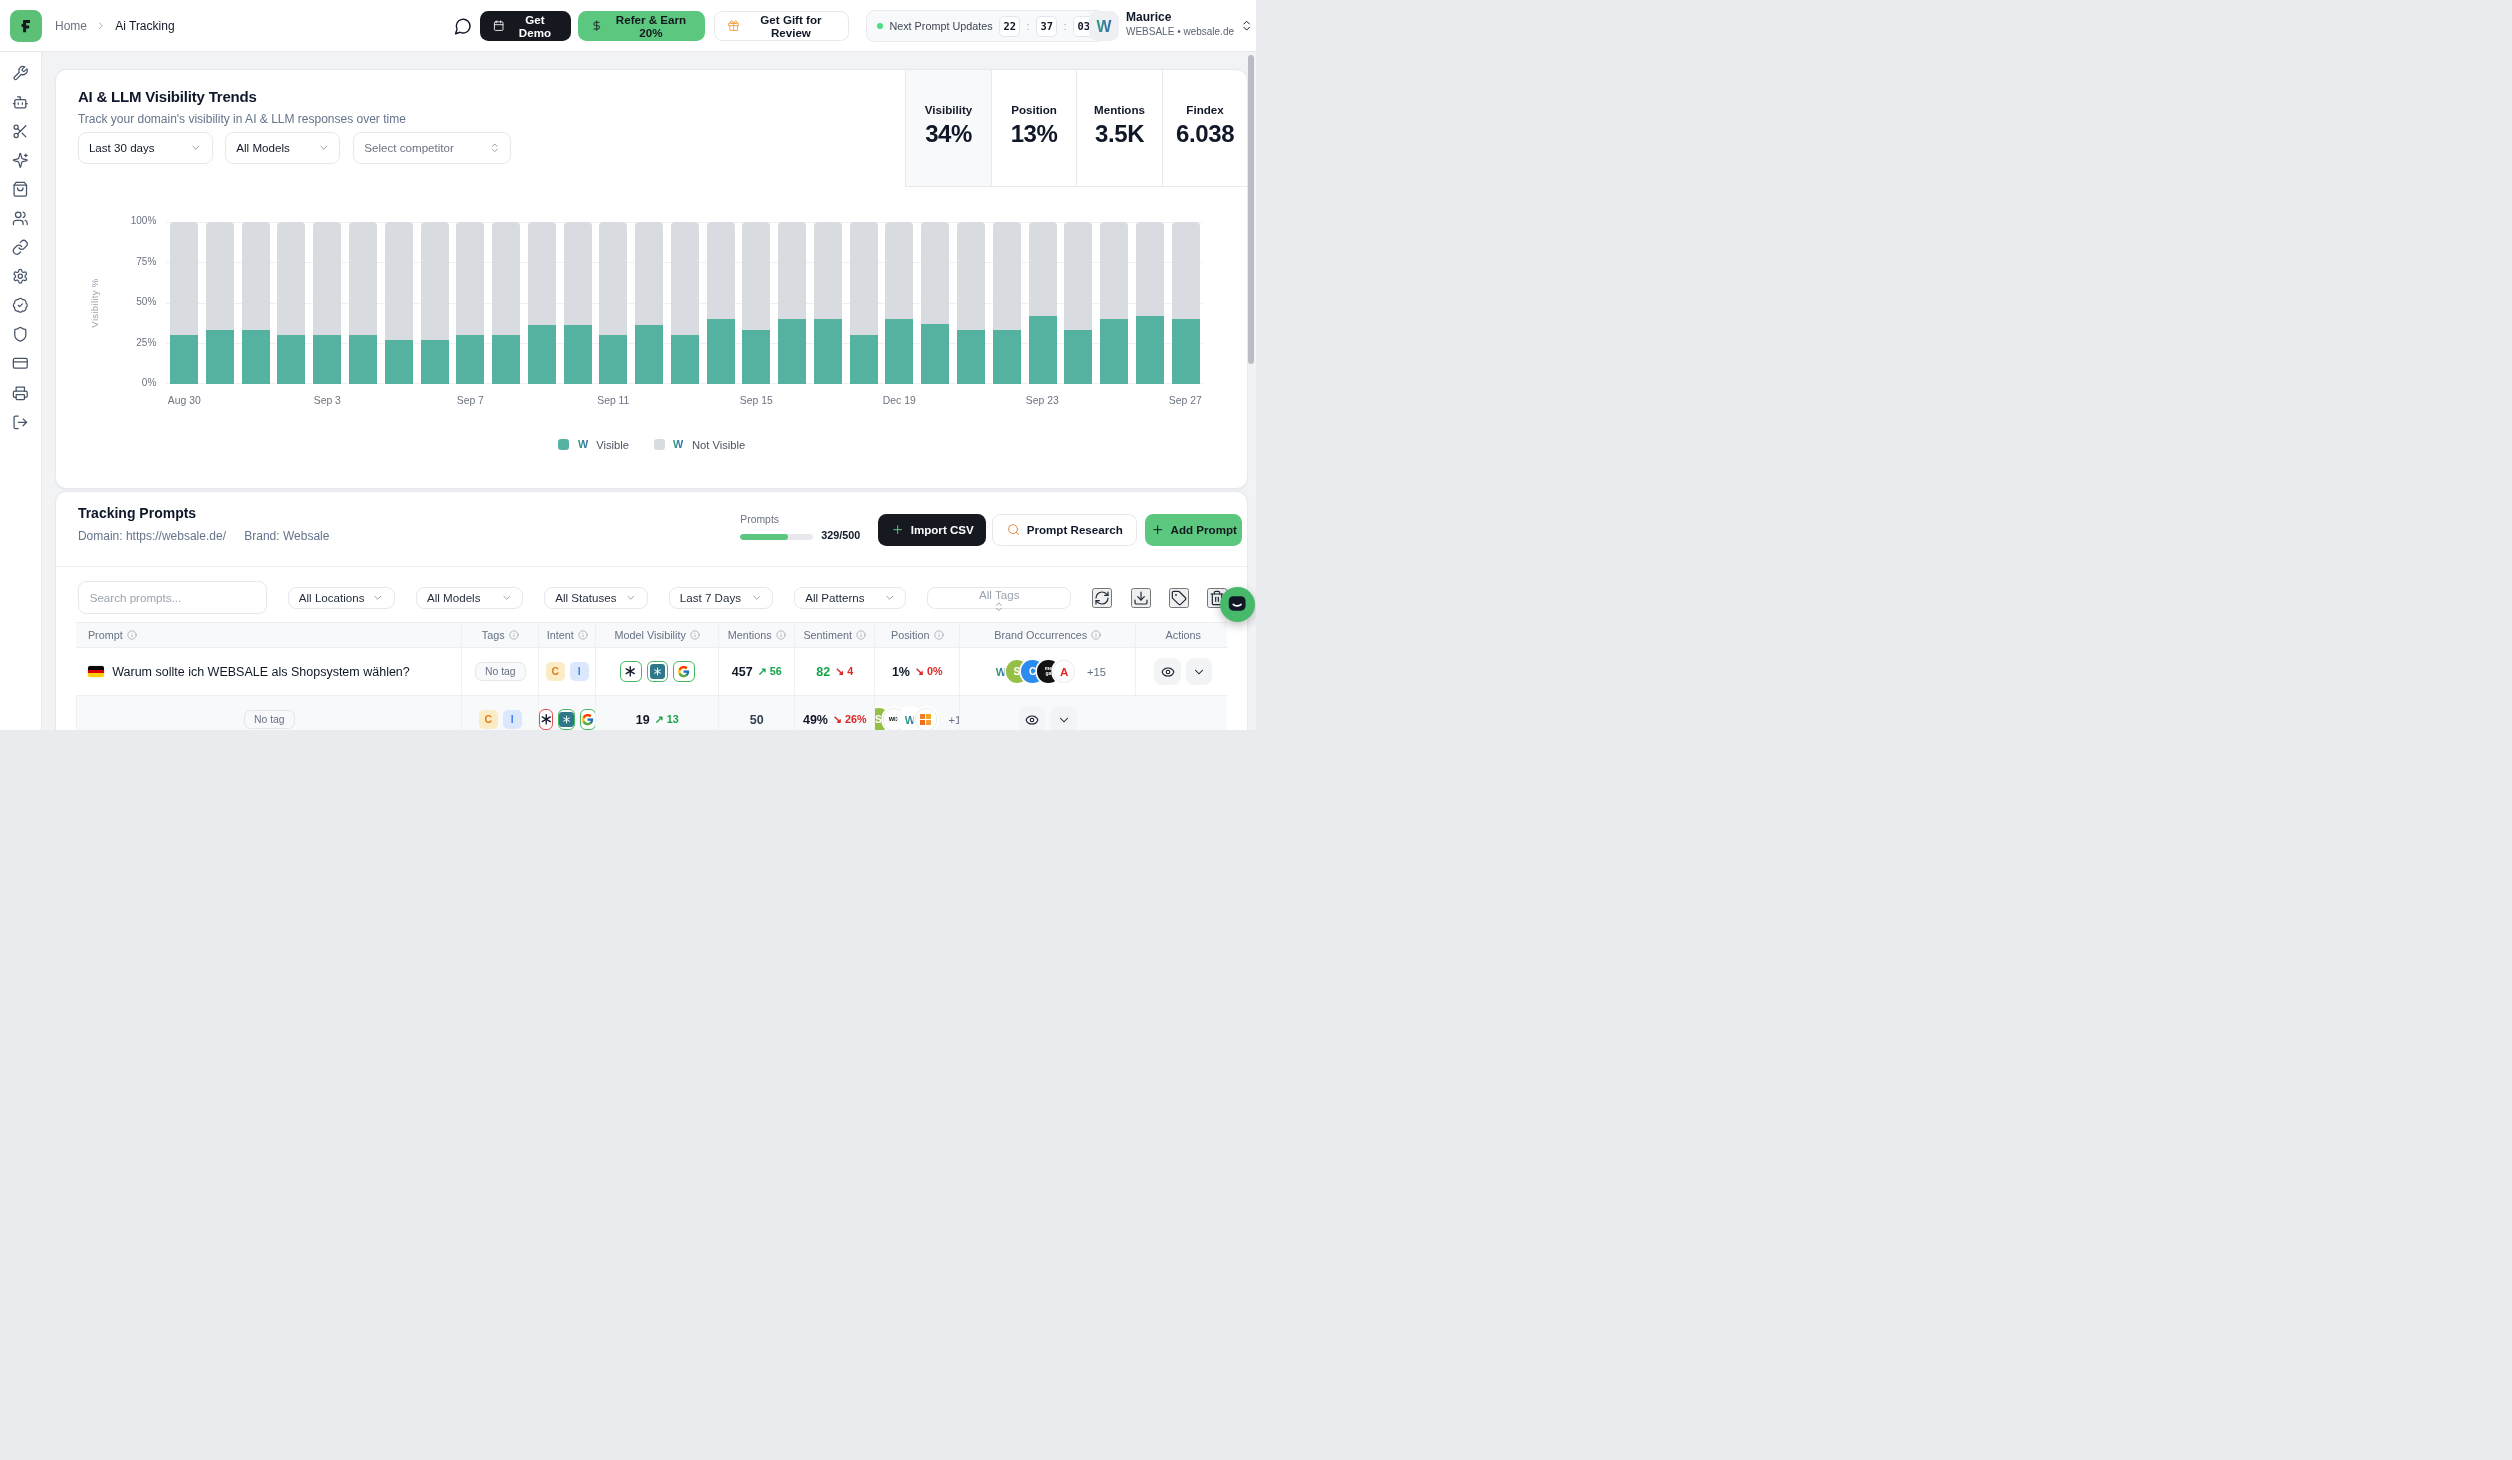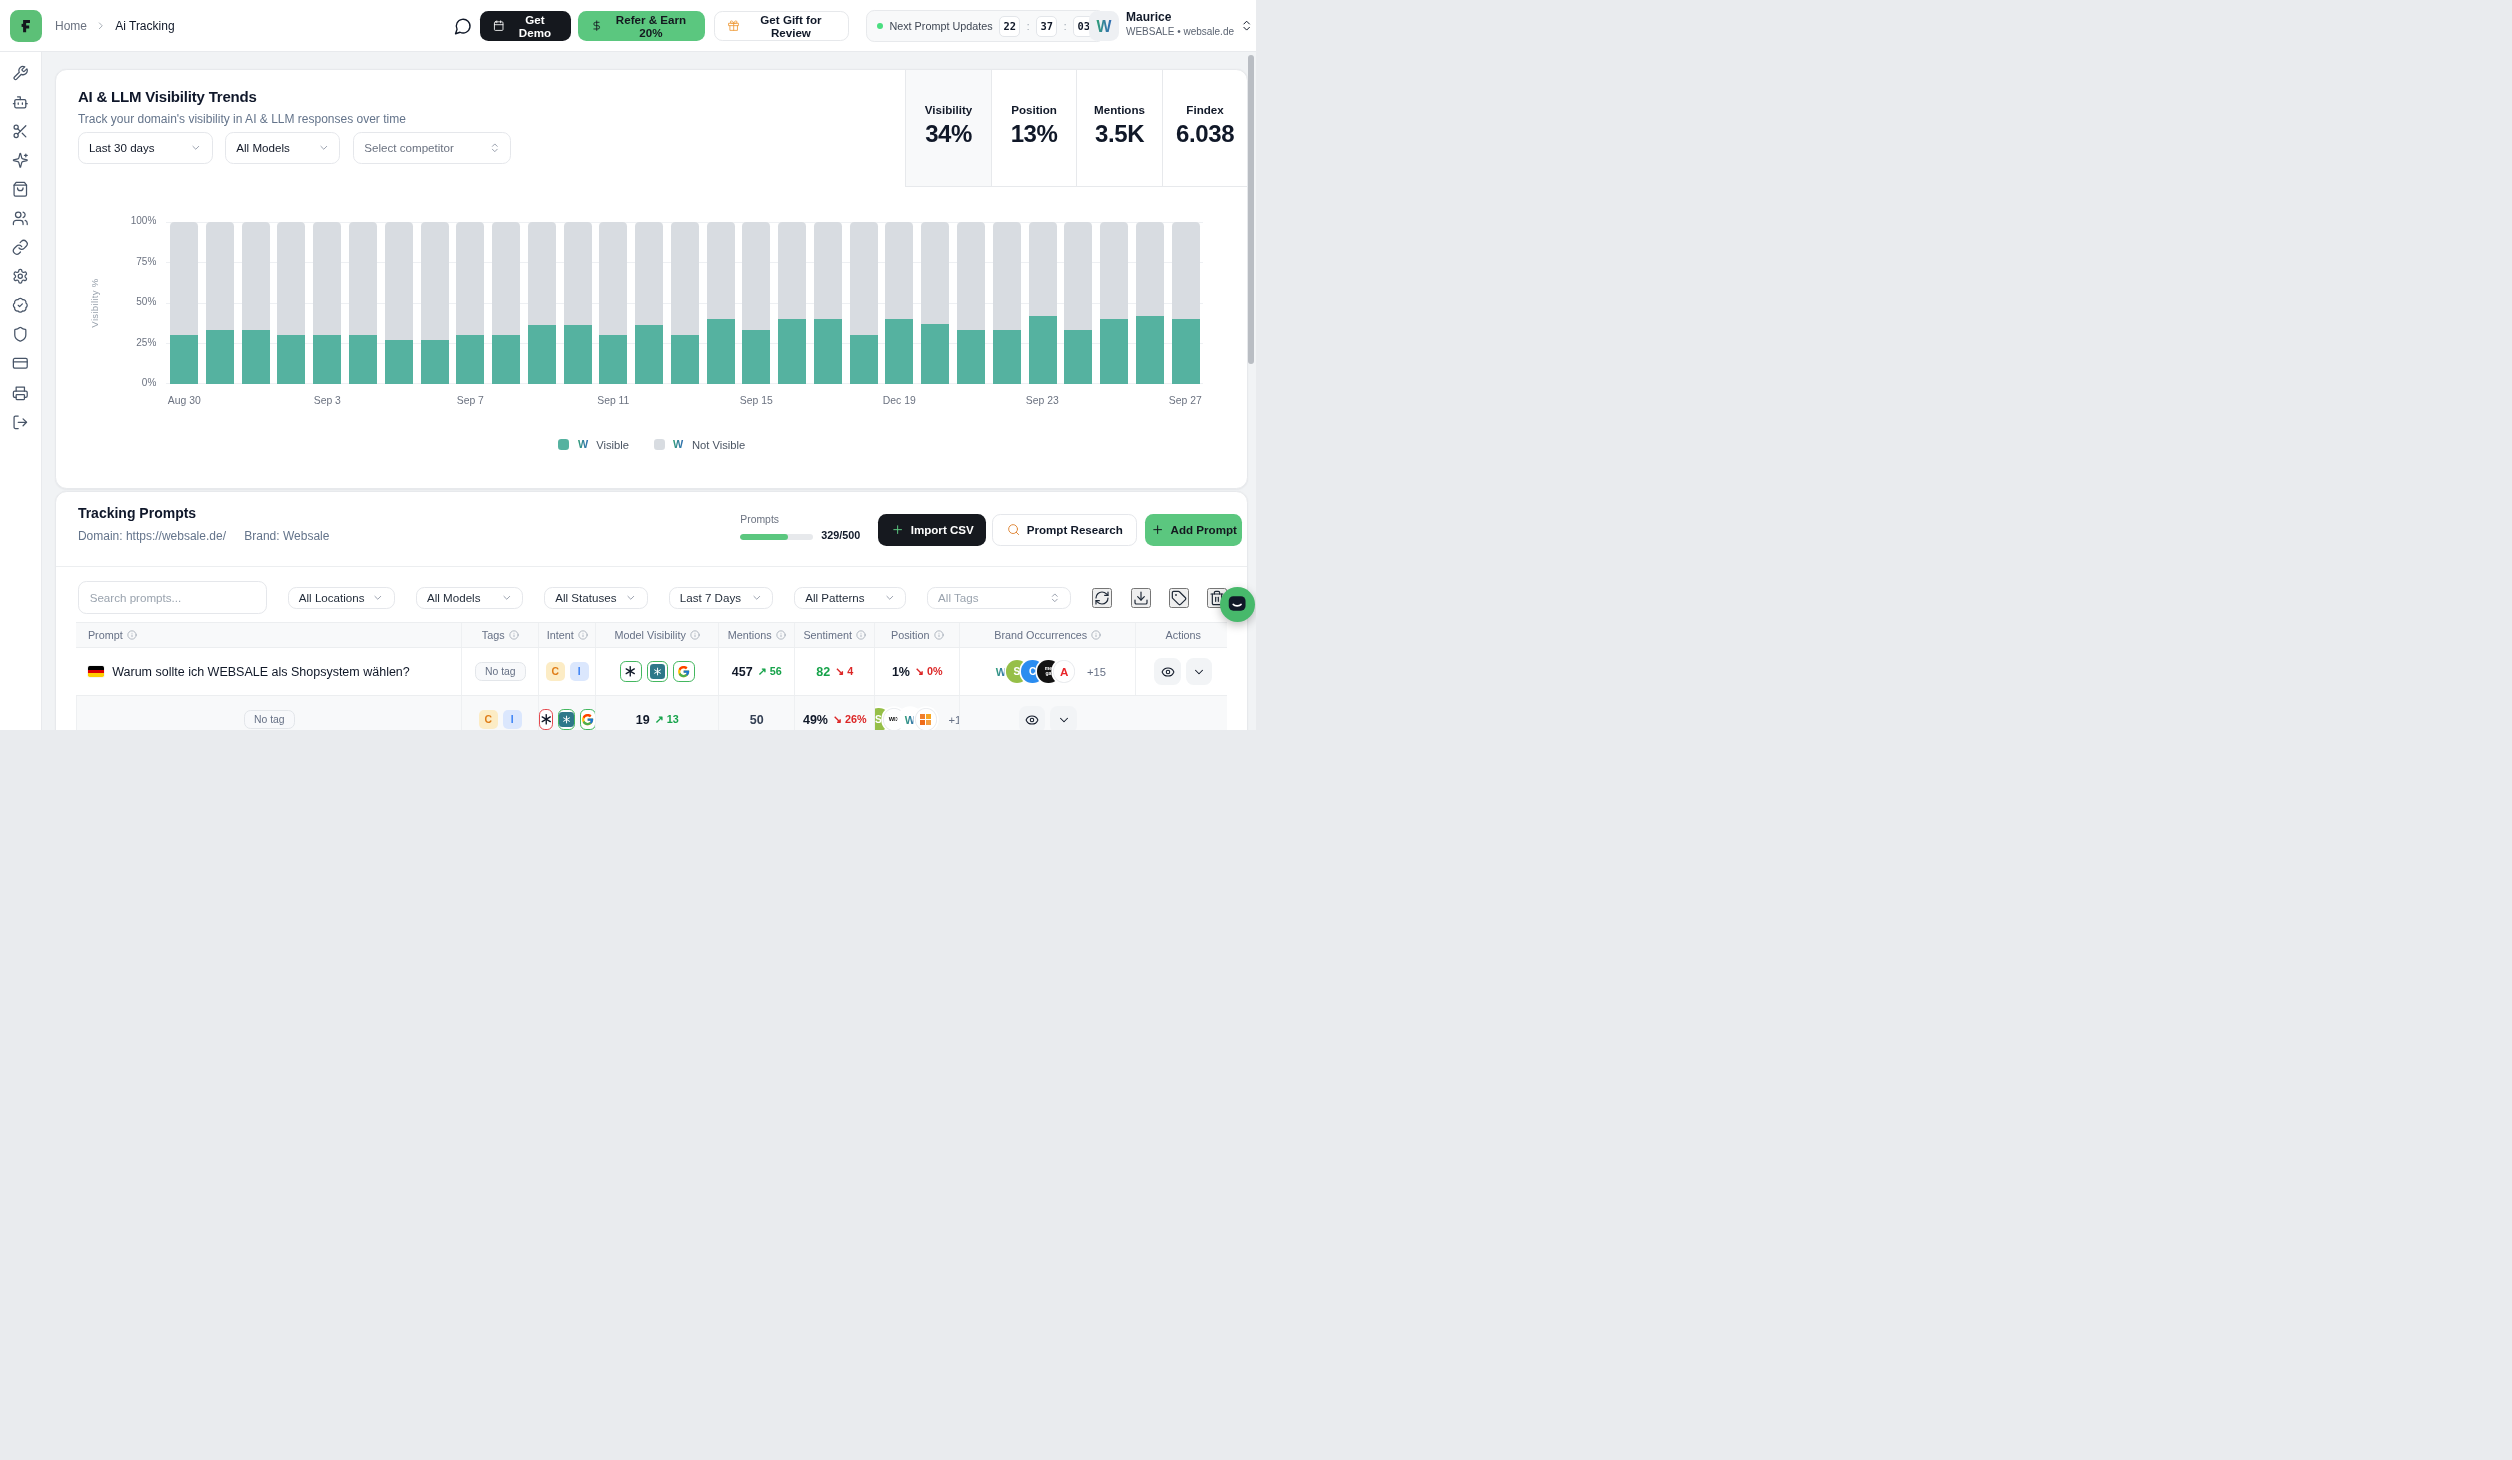--- a/index.html
+++ b/index.html
@@ -637,21 +637,21 @@
             </span>
           </div>
           <div class="dd" style="width: 119px;">
             <span>All Patterns</span>
             <span class="icon14 chev">
               <svg viewBox="0 0 24 24" fill="none" stroke="currentColor" stroke-width="1.8" stroke-linecap="round" stroke-linejoin="round">
                 <path d="m6 9 6 6 6-6"></path>
               </svg>
             </span>
           </div>
-          <div class="dd muted" style="width: 154px;">
+          <div class="dd muted" style="width: 154px; flex-direction: column;">
             <span>All Tags</span>
             <span class="icon14 chev">
               <svg viewBox="0 0 24 24" fill="none" stroke="currentColor" stroke-width="1.8" stroke-linecap="round" stroke-linejoin="round">
                 <path d="m7 15 5 5 5-5"></path>
                 <path d="m7 9 5-5 5 5"></path>
               </svg>
             </span>
           </div>
           <div class="icon-btns">
             <button class="tool-btn">

